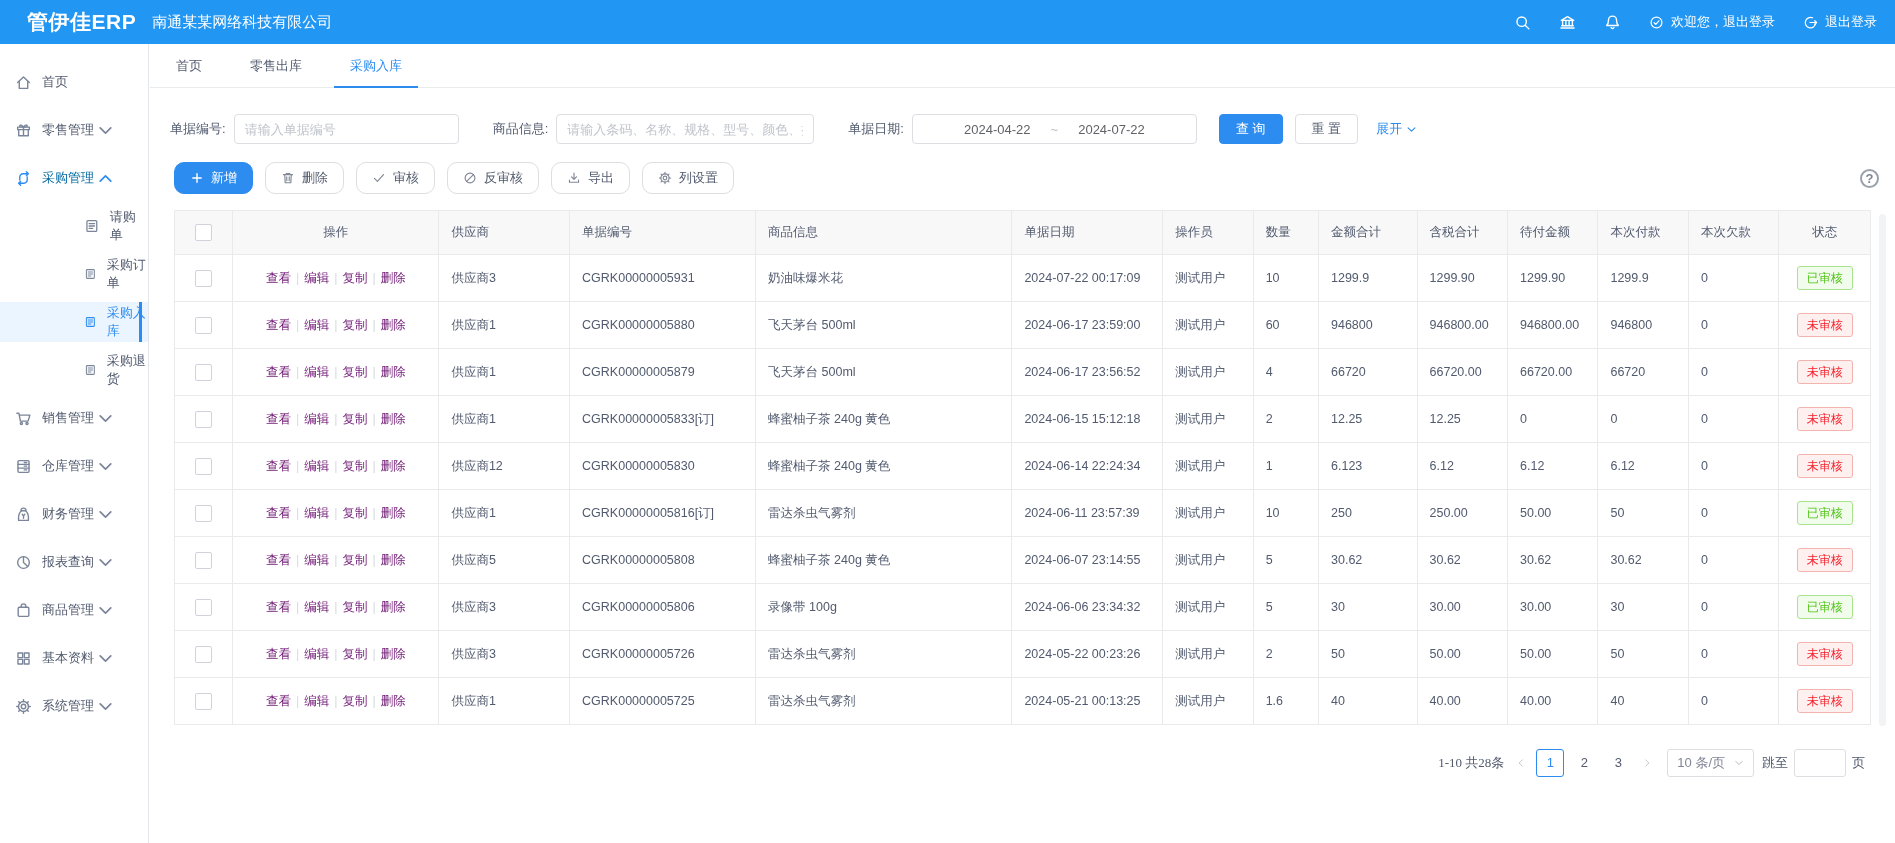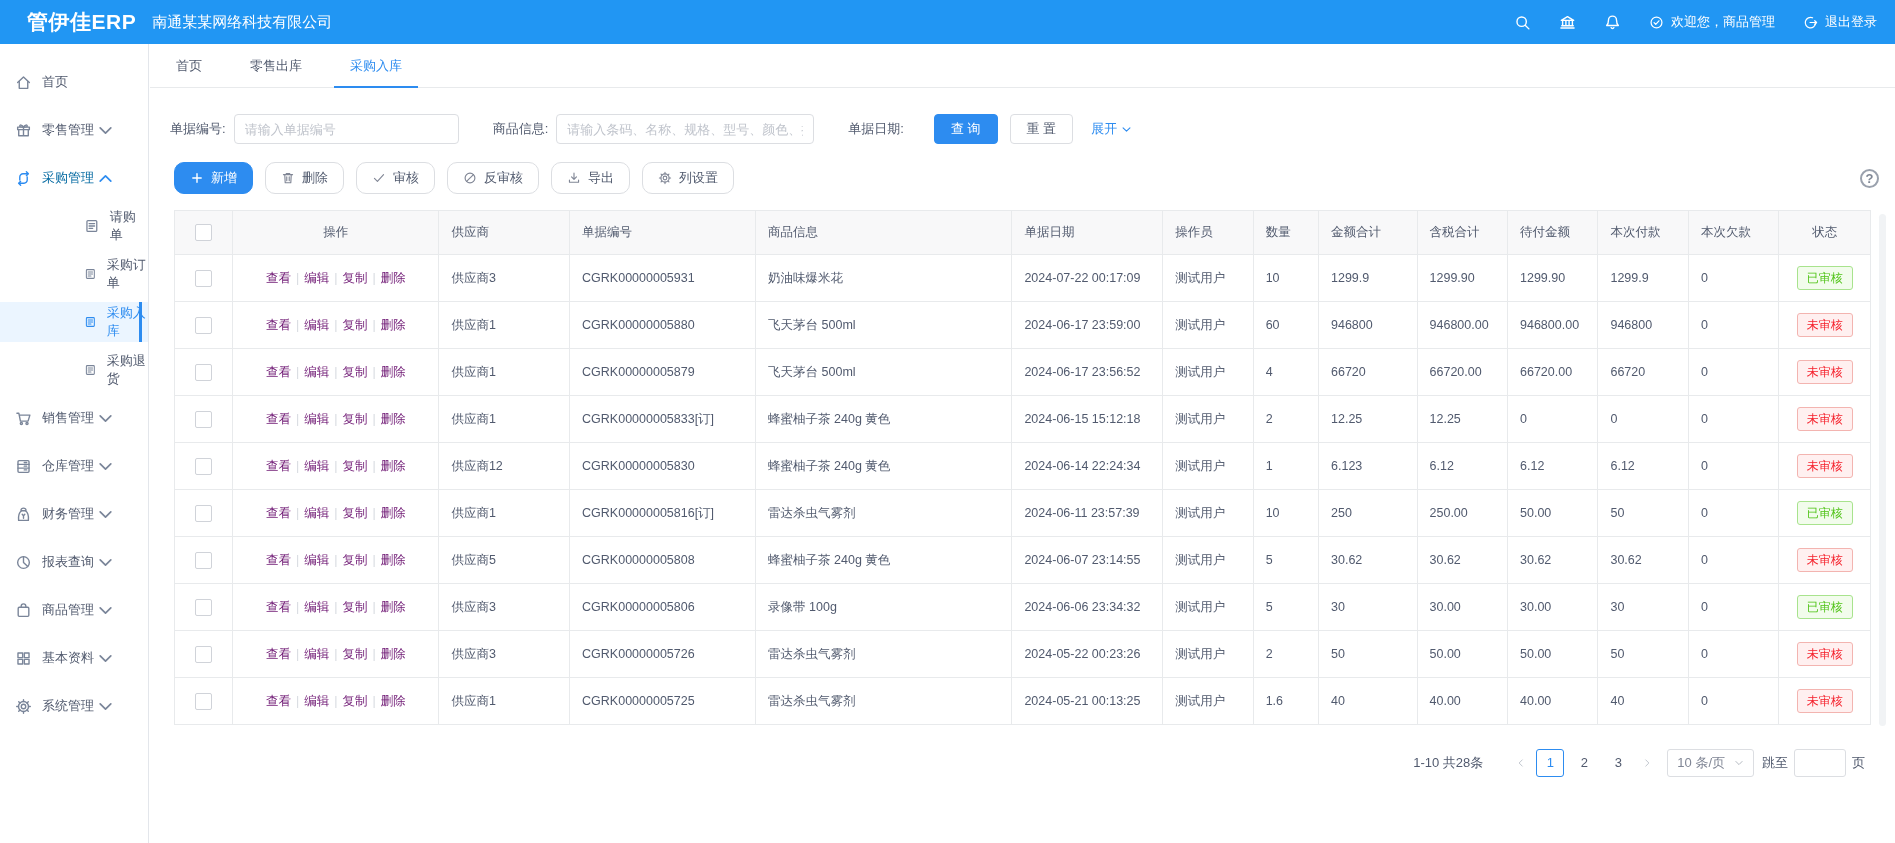--- a/index.html
+++ b/index.html
@@ -71,21 +71,21 @@
   .cbx{display:inline-block;width:15px;height:15px;border:1px solid #d0d3d9;border-radius:2px;background:#fff;vertical-align:middle;cursor:pointer;}
   .op-link{color:#701a75;text-decoration:none;margin:0 5px;cursor:pointer;}
   .op-sep{color:#d7dbe0;}
   .badge{display:inline-block;padding:5px 9px;border-radius:3px;font-size:12px;line-height:1;}
   .b-ok{color:#52c41a;background:#f2fcec;border:1px solid #a8e38d;}
   .b-no{color:#f5222d;background:#fff0f0;border:1px solid #f3b4b0;}
   .v-scroll{position:absolute;right:-15px;top:4px;width:7px;height:512px;background:#f1f3f5;border-radius:4px;cursor:pointer;}
 
   
   .pagination{display:flex;align-items:center;justify-content:flex-end;margin:24px 30px 0 0;color:#515a6e;}
-  .pg-summary{margin-right:26px;}
+  .pg-summary{margin-right:5px;font-family:Liberation Serif, serif;}
   .pg-arrow{width:10px;height:10px;color:#c2c7cf;margin:0 7px;cursor:pointer;}
   .pg-num{min-width:28px;height:28px;line-height:26px;text-align:center;border-radius:3px;cursor:pointer;margin:0 3px;box-sizing:border-box;border:1px solid transparent;}
   .pg-num.cur{border-color:#2d8cf0;color:#2d8cf0;}
   .pg-size{height:28px;border:1px solid #dcdee2;border-radius:3px;display:flex;align-items:center;padding:0 9px;gap:9px;color:#808695;margin:0 8px;box-sizing:border-box;cursor:pointer;}
   .pg-size .icn{width:10px;height:10px;color:#b5bac1;}
   .pg-jump{width:52px;height:28px;border:1px solid #dcdee2;border-radius:3px;box-sizing:border-box;margin:0 6px;outline:none;padding:0 6px;font-size:13px;font-family:inherit;}
 </style>
 </head>
 <body>
 
@@ -111,21 +111,21 @@
           <path d="M6.7 12.8a1.4 1.4 0 0 0 2.6 0" fill="none" stroke="currentColor" stroke-width="1.3" stroke-linecap="round" stroke-linejoin="round"></path>
         </svg>
       </span>
     <span class="tb-group">
       <span class="icn tb-icon" style="width:15px;height:15px;">
           <svg viewBox="0 0 16 16">
             <circle cx="8" cy="8" r="5.8" fill="none" stroke="currentColor" stroke-width="1.3" stroke-linecap="round" stroke-linejoin="round"></circle>
             <path d="M5.4 8.1 7.2 10l3.4-3.8" fill="none" stroke="currentColor" stroke-width="1.3" stroke-linecap="round" stroke-linejoin="round"></path>
           </svg>
         </span>
-      <span>欢迎您，商品管理</span>
+      <span>欢迎您，退出登录</span>
     </span>
     <span class="tb-group">
       <span class="icn tb-icon" style="width:15px;height:15px;">
           <svg viewBox="0 0 16 16">
             <path d="M13.6 8.6A5.6 5.6 0 1 1 10.2 3" fill="none" stroke="currentColor" stroke-width="1.3" stroke-linecap="round" stroke-linejoin="round"></path>
             <path d="M7.5 8h7M12.5 6.1 14.5 8l-2 1.9" fill="none" stroke="currentColor" stroke-width="1.3" stroke-linecap="round" stroke-linejoin="round"></path>
           </svg>
         </span>
       <span>退出登录</span>
     </span>
@@ -320,20 +320,25 @@
     </nav>
 
   <section class="filters">
     <span class="f-label">单据编号:</span>
     <input class="f-input inp-docno" placeholder="请输入单据编号" style="">
     <span class="f-gap"></span>
     <span class="f-label">商品信息:</span>
     <input class="f-input inp-product" placeholder="请输入条码、名称、规格、型号、颜色、扩展..." style="">
     <span class="f-gap"></span>
     <span class="f-label">单据日期:</span>
+    <span class="date-box">
+      <span>2024-04-22</span>
+      <span style="color:#b7bcc4;">~</span>
+      <span>2024-07-22</span>
+    </span>
     <button class="btn btn-primary">查 询</button>
     <button class="btn btn-plain">重 置</button>
     <span class="expand-link">
       <span>展开</span>
       <span class="icn">
           <svg viewBox="0 0 16 16">
             <path d="M3 5.5 8 10.5 13 5.5" fill="none" stroke="currentColor" stroke-width="1.6" stroke-linecap="round" stroke-linejoin="round"></path>
           </svg>
         </span>
     </span>

